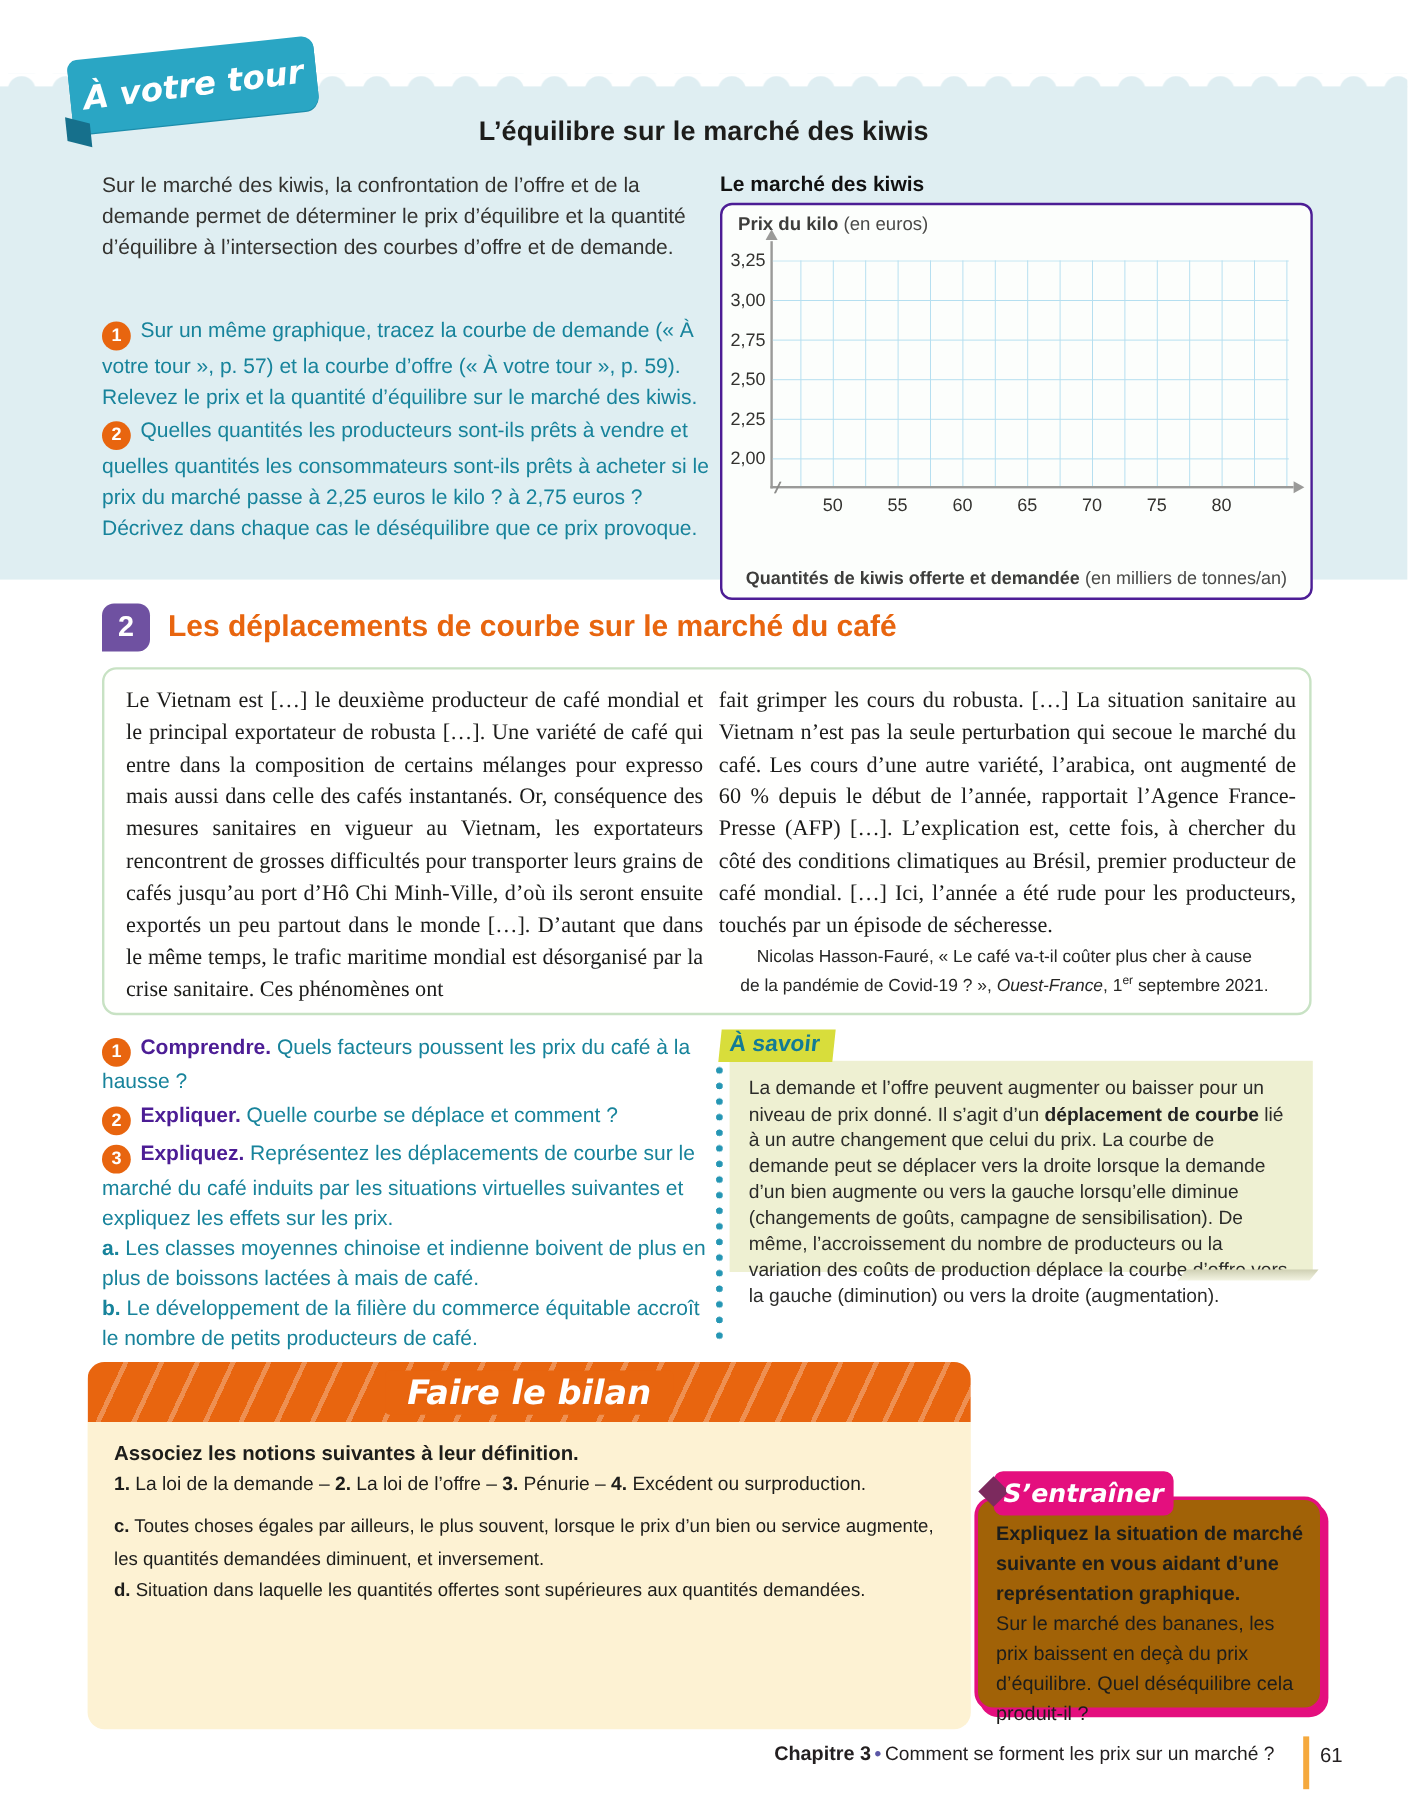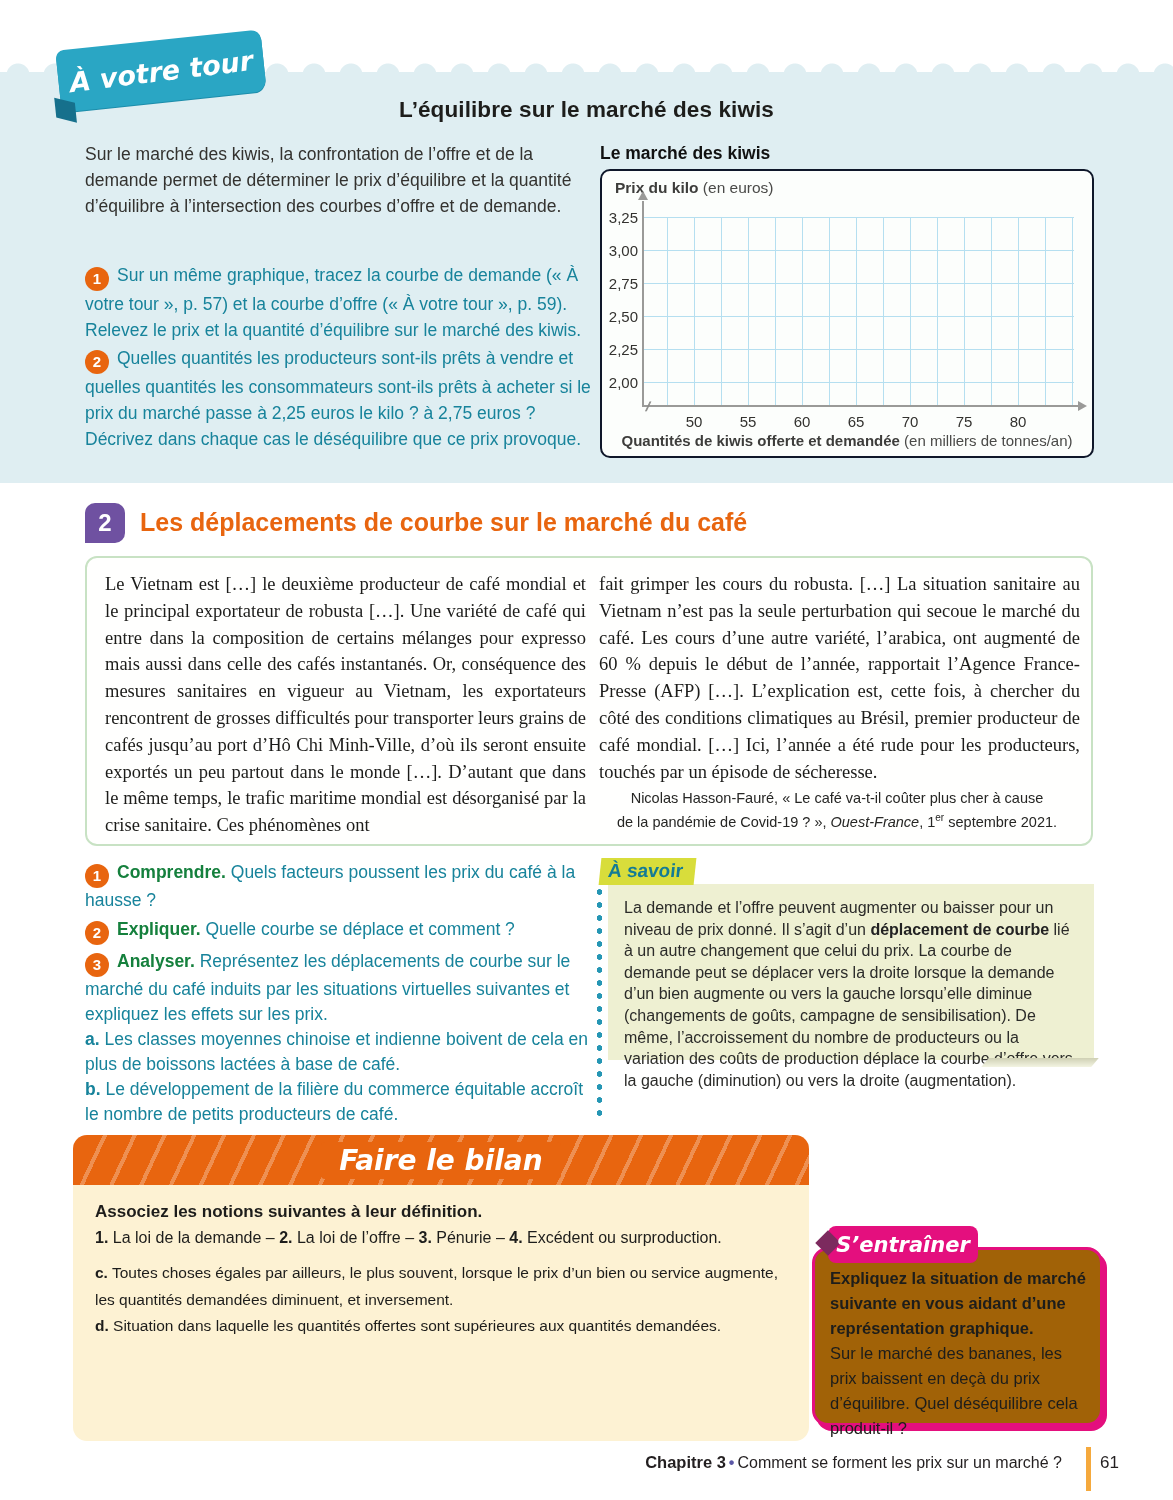--- a/index.html
+++ b/index.html
@@ -27,22 +27,22 @@
     line-height:26px; color:#33322f; }
 
   
   .q { position:absolute; width:516px; font-size:17.5px; line-height:26px; color:#17839b; }
   .qnum { display:inline-block; width:24px; height:24px; border-radius:50%; background:#e8650f;
     color:#fff; font-size:15px; font-weight:bold; text-align:center; line-height:24px;
     margin-right:8px; vertical-align:-3px; }
 
   
   .chart-title { position:absolute; left:600px; top:143px; font-size:17.5px; font-weight:bold; color:#111; }
-  .chart-box { position:absolute; left:600px; top:169px; width:494px; height:289px;
-    background:#fcfefc; border:2px solid #0f172a; border-radius:10px; }
+  .chart-box { position:absolute; left:600px; top:169px; width:494px; height:331px;
+    background:#fcfefc; border:2px solid #4c1d95; border-radius:10px; }
   .axis-title-y { position:absolute; left:13px; top:8px; font-size:15.5px; color:#3d3d3b; font-weight:bold; }
   .axis-title-y .unit { font-weight:normal; color:#4a4a48; }
   .plot { position:absolute; left:40px; top:30px; width:436px; height:206px;
     border-left:2px solid #9a9a98; border-bottom:2px solid #9a9a98; }
   .vlines { position:absolute; left:0; top:16px; width:430px; bottom:0;
     background-image:linear-gradient(90deg, #b5dff0 1px, rgba(0,0,0,0) 1px);
     background-size:27px 100%; background-position:23px 0; }
   .hlines { position:absolute; left:0; top:16px; width:430px; height:167px;
     background-image:linear-gradient(#b5dff0 1px, rgba(0,0,0,0) 1px);
     background-size:100% 33px; }
@@ -72,21 +72,21 @@
     font-size:18.5px; line-height:26.8px; color:#1c1c1a; text-align:justify; }
   .doc-col.c1 { left:18px; }
   .doc-col.c2 { left:512px; }
   .citation { position:absolute; left:512px; right:16px; bottom:12px; text-align:center;
     font-size:14.5px; line-height:19px; color:#262624; }
   .citation i { font-style:italic; }
   .citation sup { font-size:10px; }
 
   
   .q2 { position:absolute; left:85px; width:515px; font-size:17.5px; line-height:25px; color:#17839b; }
-  .verb { color:#15803d; font-weight:bold; }
+  .verb { color:#4c1d95; font-weight:bold; }
   .subletter { font-weight:bold; }
 
   
   .asavoir-label { position:absolute; left:600px; top:858px; background:#d8dd3b; color:#137b95;
     font-size:19px; font-weight:bold; padding:2px 12px 3px 8px; transform:skewX(-6deg); z-index:2; }
   .asavoir-box { position:absolute; left:608px; top:884px; width:486px; height:176px;
     background:#eef0d2; padding:13px 14px 10px 16px; font-size:16px; line-height:21.6px; color:#2b2b29; }
   .asavoir-box b { color:#222; }
   .asavoir-dots { position:absolute; left:-12px; top:4px; width:7px; height:230px;
     background:radial-gradient(circle at 3.5px 4px, #2596b4 2.6px, rgba(0,0,0,0) 3px);
@@ -194,23 +194,23 @@
     </div>
   </div>
 
   <div class="q2" style="top:860px;">
     <span class="qnum">1</span><span class="verb">Comprendre.</span><span> Quels facteurs poussent les prix du café à la hausse ?</span>
   </div>
   <div class="q2" style="top:917px;">
     <span class="qnum">2</span><span class="verb">Expliquer.</span><span> Quelle courbe se déplace et comment ?</span>
   </div>
   <div class="q2" style="top:949px;">
-    <span class="qnum">3</span><span class="verb">Analyser.</span><span> Représentez les déplacements de courbe sur le marché du café induits par les situations virtuelles suivantes et expliquez les effets sur les prix.</span>
+    <span class="qnum">3</span><span class="verb">Expliquez.</span><span> Représentez les déplacements de courbe sur le marché du café induits par les situations virtuelles suivantes et expliquez les effets sur les prix.</span>
     <div style="margin-left:0;">
-      <span class="subletter">a.</span><span> Les classes moyennes chinoise et indienne boivent de cela en plus de boissons lactées à base de café.</span>
+      <span class="subletter">a.</span><span> Les classes moyennes chinoise et indienne boivent de plus en plus de boissons lactées à mais de café.</span>
     </div>
     <div>
       <span class="subletter">b.</span><span> Le développement de la filière du commerce équitable accroît le nombre de petits producteurs de café.</span>
     </div>
   </div>
 
   <div class="asavoir-label">À savoir</div>
   <div class="asavoir-box">
     <div class="asavoir-dots"></div>
     <div class="asavoir-curl"></div>

